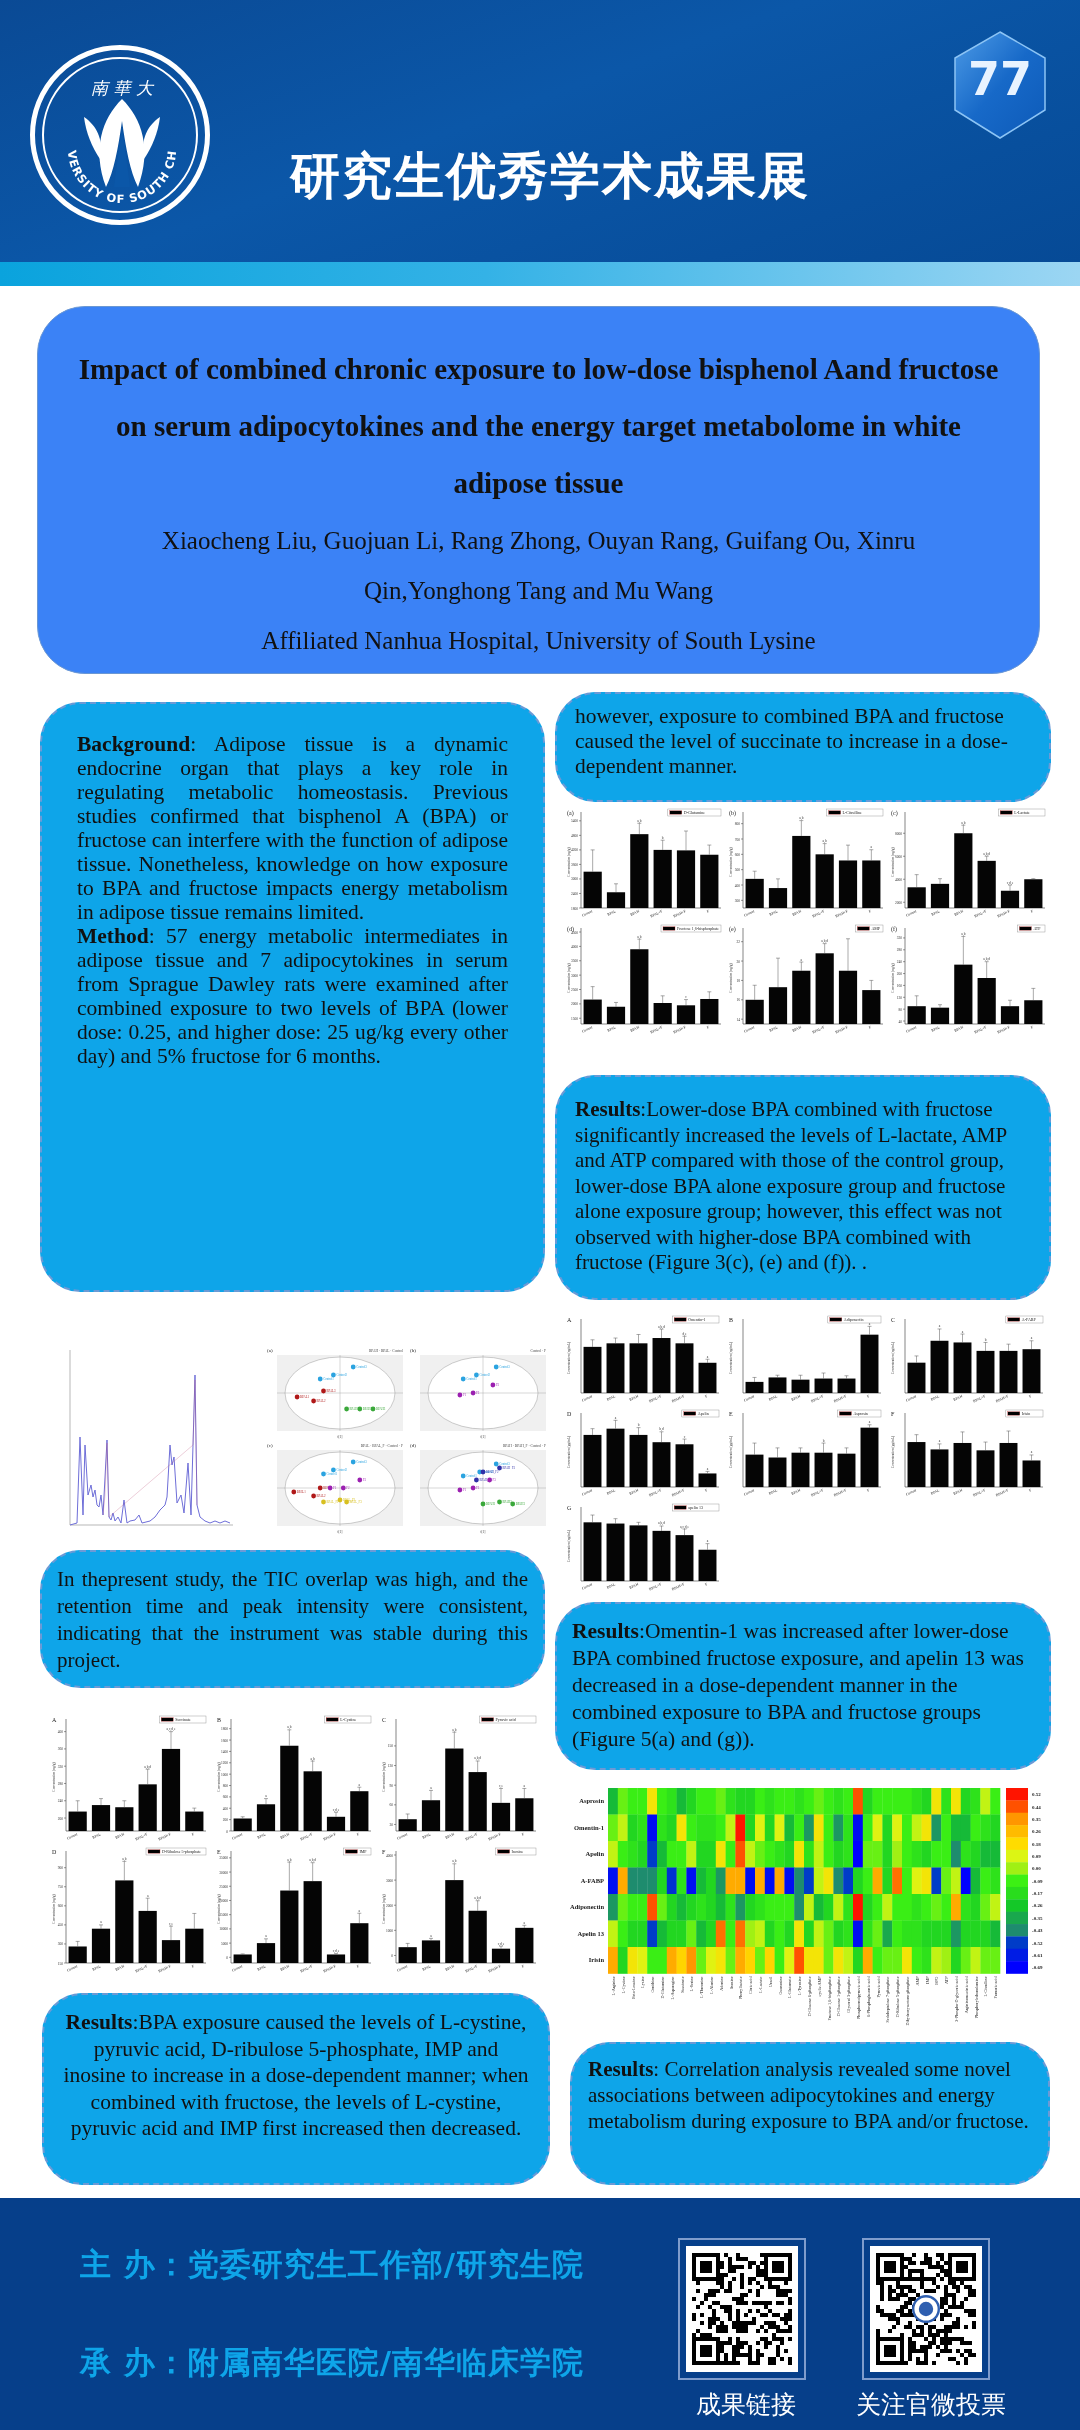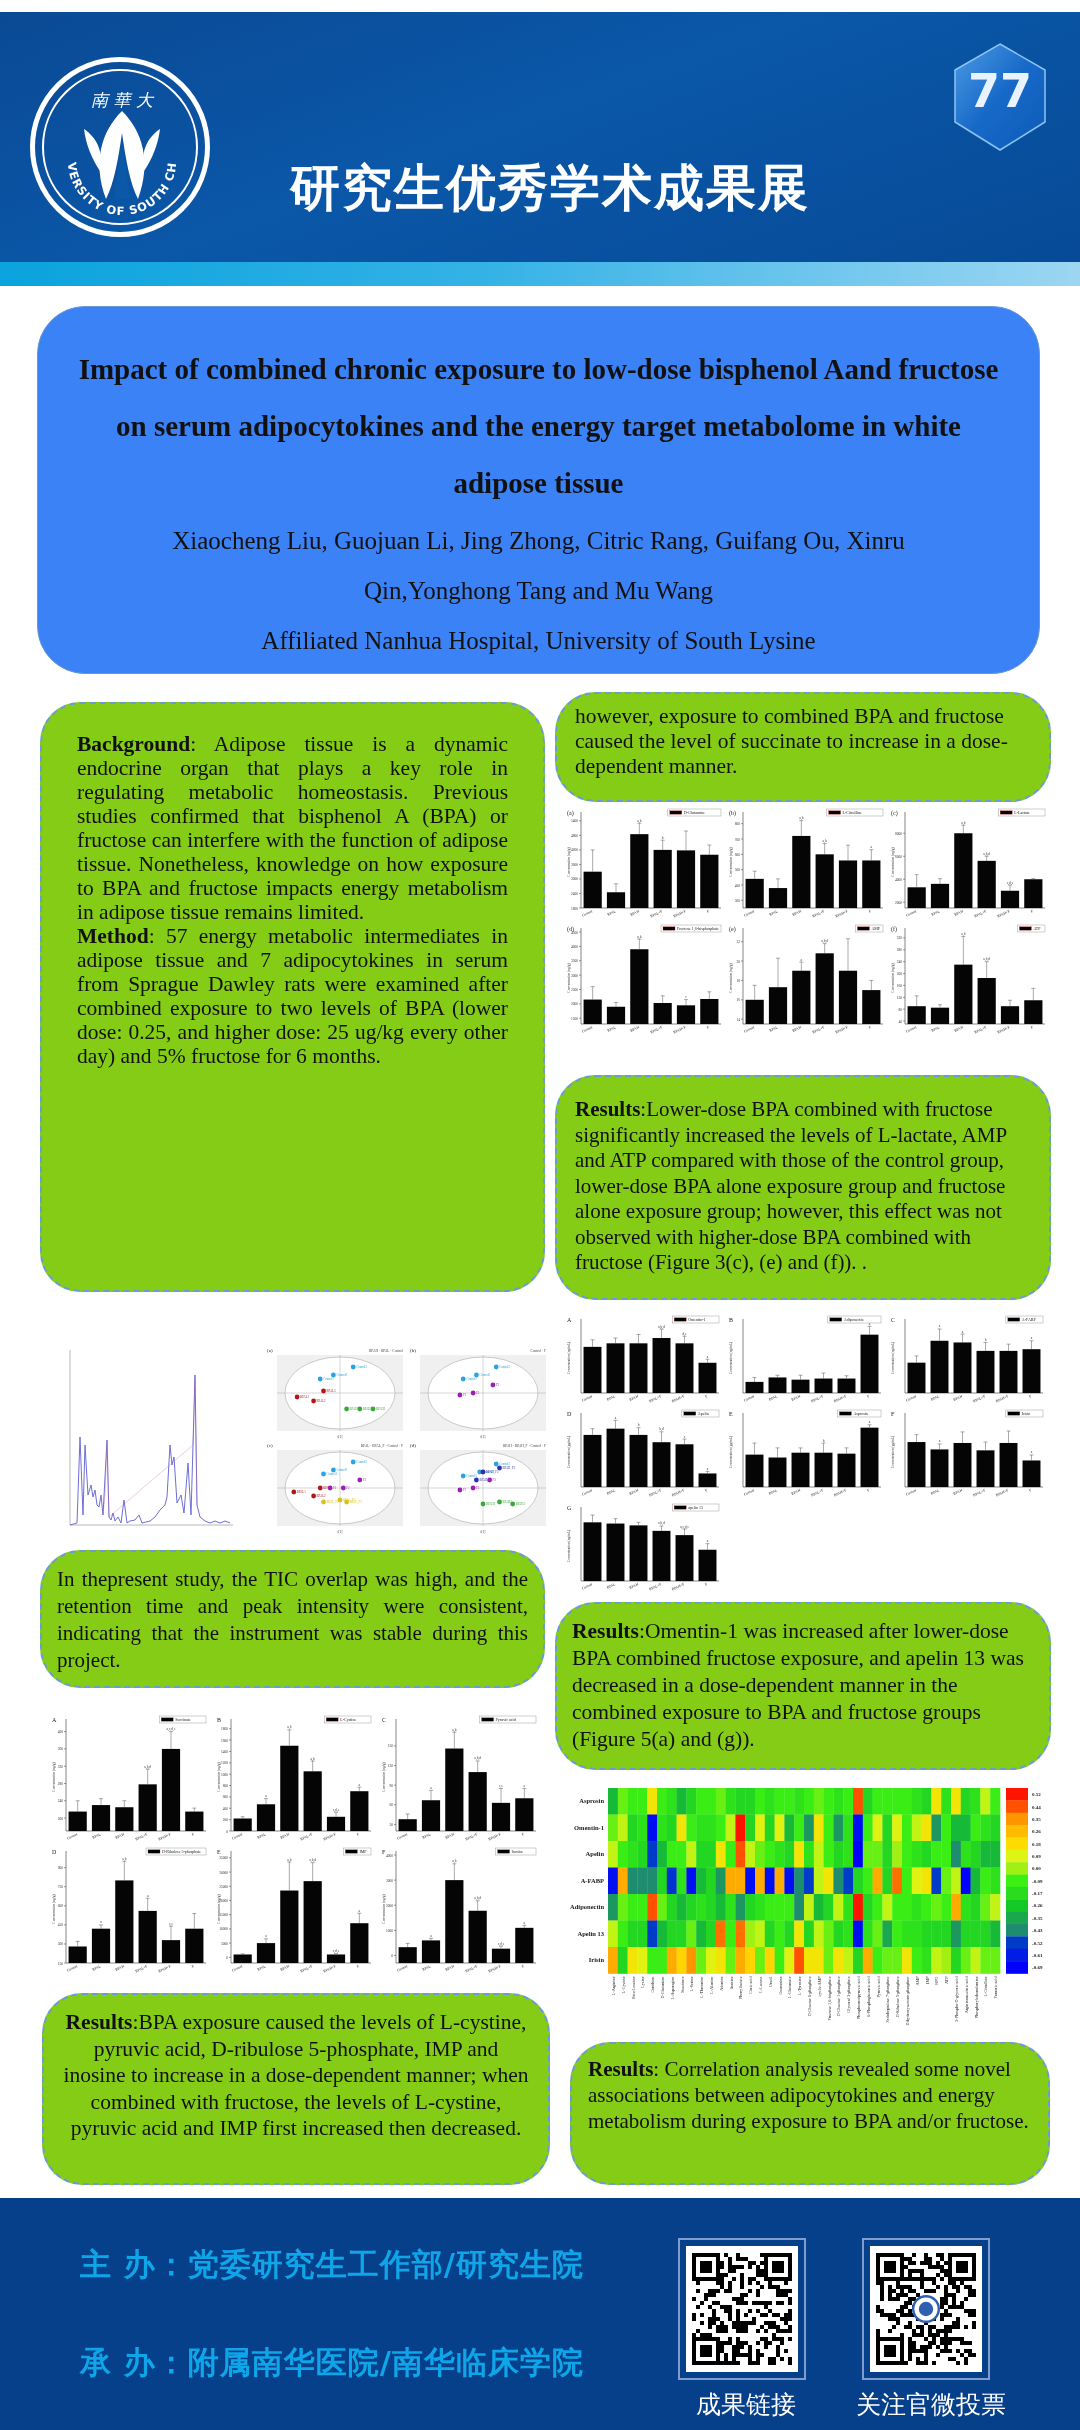--- a/index.html
+++ b/index.html
@@ -1,20 +1,20 @@
 <!DOCTYPE html>
 <html><head>
 <meta charset="utf-8">
 <style>
   * { box-sizing: border-box; margin: 0; padding: 0; }
   html, body { width: 1080px; height: 2430px; background: #ffffff; overflow: hidden; }
   body { position: relative; font-family: "Liberation Serif", serif; color: #111; }
 
   
-  .header { position: absolute; left: 0; top: 12px; width: 1080px; height: 262px;
+  .header { position: absolute; left: 0; top: 0; width: 1080px; height: 262px;
     background: linear-gradient(160deg, #0a4a95 0%, #0b57a8 45%, #064a96 100%); }
   .header-strip { position: absolute; left: 0; top: 262px; width: 1080px; height: 24px;
     background: linear-gradient(90deg, #0aa3dd 0%, #34b2e6 45%, #9cd6f3 100%); }
   .logo { position: absolute; left: 30px; top: 45px; width: 180px; height: 180px; border-radius: 50%;
     border: 5px solid #fff; display: flex; align-items: center; justify-content: center; }
   .logo-inner { width: 156px; height: 156px; border-radius: 50%; border: 2px solid #fff; position: relative; overflow: hidden; }
   .logo-inner svg { position: absolute; left: 0; top: 0; }
   .title-cn { position: absolute; left: 230px; width: 640px; text-align: center; color: #fff;
     font-family: "DejaVu Sans", sans-serif; font-weight: bold; letter-spacing: 2px; }
   .title-cn.l1 { top: 75px; font-size: 50px; }
@@ -24,21 +24,21 @@
     font-family: "DejaVu Sans", sans-serif; font-weight: bold; font-size: 46px; }
 
   
   .title-box { position: absolute; left: 37px; top: 306px; width: 1003px; height: 368px;
     border: 1.5px solid #6a97d3; border-radius: 48px; background: #3b82f6; text-align: center; }
   .paper-title { margin-top: 34px; font-size: 29px; font-weight: bold; line-height: 57px; padding: 0 30px; }
   .paper-authors { font-size: 25px; line-height: 50px; margin-top: 4px; padding: 0 60px; }
   .paper-aff { font-size: 25px; line-height: 50px; }
 
   
-  .dbox { position: absolute; border: 2px dashed #6b9ad6; border-radius: 40px; background: #84cc16;
+  .dbox { position: absolute; border: 2px dashed #6b9ad6; border-radius: 40px; background: #0ea5e9;
     font-size: 21px; line-height: 27.5px; color: #111; }
   .dbox b { font-weight: bold; margin-top: 12px; }
   .justify { text-align: justify; }
 
   .fig { position: absolute; background: #fff; }
   .fig svg { display: block; }
 
   
   .footer { position: absolute; left: 0; top: 2198px; width: 1080px; height: 232px; background: #063f8a; }
   .footer-line { position: absolute; left: 80px; color: #0ea5e9; font-family: "DejaVu Sans", sans-serif;
@@ -76,21 +76,21 @@
         </defs>
       <polygon points="50,2 95,28 95,80 50,108 5,80 5,28" fill="url(#hg)" stroke="#8cc4f5" stroke-width="1.5"></polygon>
     </svg>
     <div class="badge-num">77</div>
   </div>
 </div>
 <div class="header-strip"></div>
 
 <div class="title-box">
   <div class="paper-title">Impact of combined chronic exposure to low-dose bisphenol Aand fructose on serum adipocytokines and the energy target metabolome in white adipose tissue</div>
-  <div class="paper-authors">Xiaocheng Liu, Guojuan Li, Jing Zhong, Citric Rang, Guifang Ou, Xinru Qin,Yonghong Tang and Mu Wang</div>
+  <div class="paper-authors">Xiaocheng Liu, Guojuan Li, Rang Zhong, Ouyan Rang, Guifang Ou, Xinru Qin,Yonghong Tang and Mu Wang</div>
   <div class="paper-aff">Affiliated Nanhua Hospital, University of South Lysine</div>
 </div>
 
 <div class="dbox justify" style="left:40px; top:702px; width:505px; height:590px; padding:28px 35px 0 35px; font-size:21.5px; line-height:24px;">
   <p><b>Background</b><span>: Adipose tissue is a dynamic endocrine organ that plays a key role in regulating metabolic homeostasis. Previous studies confirmed that bisphenol A (BPA) or fructose can interfere with the function of adipose tissue. Nonetheless, knowledge on how exposure to BPA and fructose impacts energy metabolism in adipose tissue remains limited.</span></p>
   <p><b>Method</b><span>: 57 energy metabolic intermediates in adipose tissue and 7 adipocytokines in serum from Sprague Dawley rats were examined after combined exposure to two levels of BPA (lower dose: 0.25, and higher dose: 25 ug/kg every other day) and 5% fructose for 6 months.</span></p>
 </div>
 
 <div class="dbox" style="left:555px; top:692px; width:496px; height:110px; padding:10px 18px; font-size:21.5px; line-height:25px;">
   <span>however, exposure to combined BPA and fructose caused the level of succinate to increase in a dose-dependent manner.</span>

